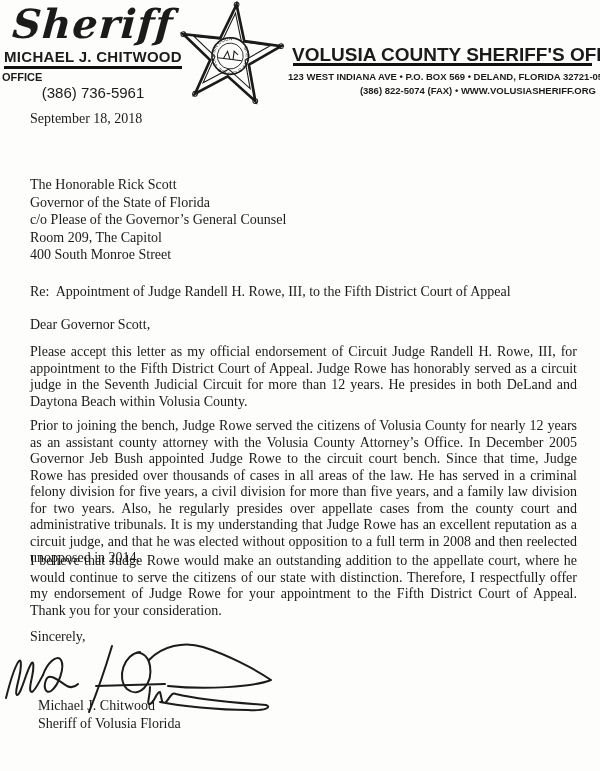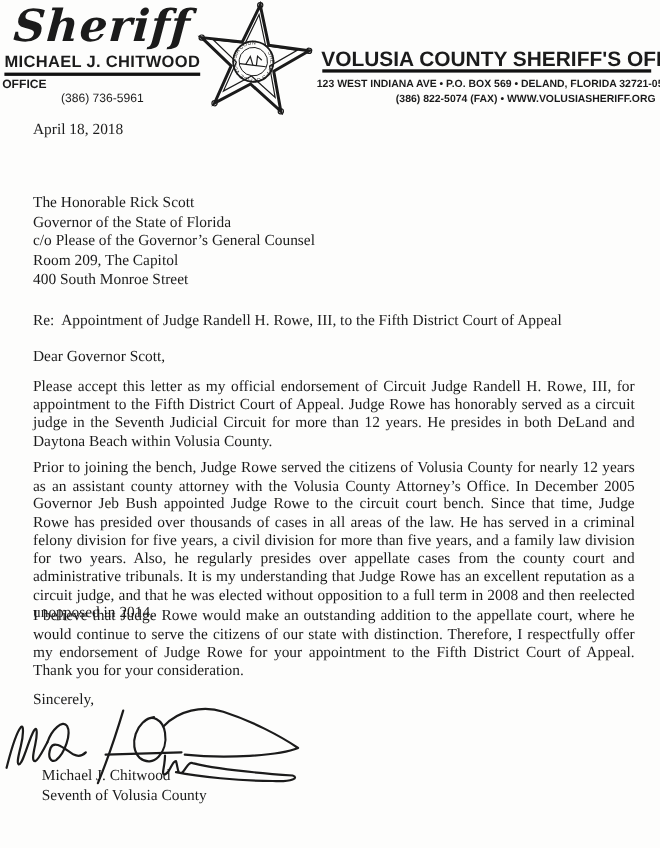--- a/index.html
+++ b/index.html
@@ -19,21 +19,21 @@
   }
   .lh-name {
     font-family:"Liberation Sans", sans-serif;
     font-weight:bold; font-size:15px; letter-spacing:0.3px;
     margin-top:2px; white-space:nowrap;
   }
   .lh-rule-left { position:absolute; left:4px; top:66px; width:178px; height:3px; background:#111; }
   .lh-office { position:absolute; left:2px; top:71px; width:182px; text-align:left;
     font-family:"Liberation Sans", sans-serif; font-size:11px; font-weight:bold; }
   .lh-phone { position:absolute; left:2px; top:84px; width:182px; text-align:center;
-    font-family:"Liberation Sans", sans-serif; font-size:11px; }
+    font-family:"Liberation Sans", sans-serif; font-size:15px; }
   .badge { position:absolute; left:176px; top:0px; width:108px; height:112px; }
   .lh-right-title { position:absolute; left:292px; top:44px; width:300px; text-align:center;
     font-family:"Liberation Sans", sans-serif; font-weight:bold; font-size:19px; white-space:nowrap; }
   .lh-rule-right { position:absolute; left:293px; top:63px; width:299px; height:3px; background:#111; }
   .lh-addr1 { position:absolute; left:288px; top:71px; width:308px; text-align:center;
     font-family:"Liberation Sans", sans-serif; font-weight:bold; font-size:9.5px; white-space:nowrap; }
   .lh-addr2 { position:absolute; left:288px; top:85px; width:308px; text-align:right;
     font-family:"Liberation Sans", sans-serif; font-weight:bold; font-size:9.5px; white-space:nowrap; }
   
   .t { position:absolute; left:30px; width:547px; font-size:14px; line-height:16.5px; }
@@ -85,21 +85,21 @@
       </text>
       <path id="ringtop" d="M50,37.5 a14.5,14.5 0 1,1 -0.01,0" stroke="none"></path>
     </g>
   </svg>
 
   <div class="lh-right-title">VOLUSIA COUNTY SHERIFF'S OFFICE</div>
   <div class="lh-rule-right"></div>
   <div class="lh-addr1">123 WEST INDIANA AVE • P.O. BOX 569 • DELAND, FLORIDA 32721-0569.</div>
   <div class="lh-addr2">(386) 822-5074 (FAX) • WWW.VOLUSIASHERIFF.ORG</div>
 
-  <div class="t date">April 18, 2018</div>
+  <div class="t date">September 18, 2018</div>
 
   <div class="t recipient">
     <div>The Honorable Rick Scott</div>
     <div>Governor of the State of Florida</div>
     <div>c/o Please of the Governor’s General Counsel</div>
     <div>Room 209, The Capitol</div>
     <div>400 South Monroe Street</div>
   </div>
 
   <div class="t re-line">Re:  Appointment of Judge Randell H. Rowe, III, to the Fifth District Court of Appeal</div>
@@ -117,15 +117,15 @@
       <path d="M43,35 C47,23 57,14 61,20 C65,27 59,45 51,51 C46,54 43,48 46,40 C49,32 59,41 67,46 C71,48 75,47 78,44"></path>
       <path d="M112,6 C106,26 98,50 89,72"></path>
       <path d="M140,12 C124,14 116,38 127,49 C139,59 153,44 150,26 C148,14 138,9 131,16"></path>
       <path d="M149,20 C162,6 184,1 203,7 C228,15 255,29 271,40 C254,47 205,50 168,46"></path>
       <path d="M96,46 L165,44"></path>
       <path d="M150,47 C150,57 146,65 150,64 C155,62 156,52 160,52 C162,58 161,65 166,62 C170,58 171,52 176,54 C196,59 238,63 266,65 C272,67 266,71 248,70 C218,70 180,66 160,62"></path>
     </g>
   </svg>
 
   <div class="t signer-name" style="left:38px">Michael J. Chitwood</div>
-  <div class="t signer-title" style="left:38px">Seventh of Volusia County</div>
+  <div class="t signer-title" style="left:38px">Sheriff of Volusia Florida</div>
 
 </div>
 
 </body></html>

